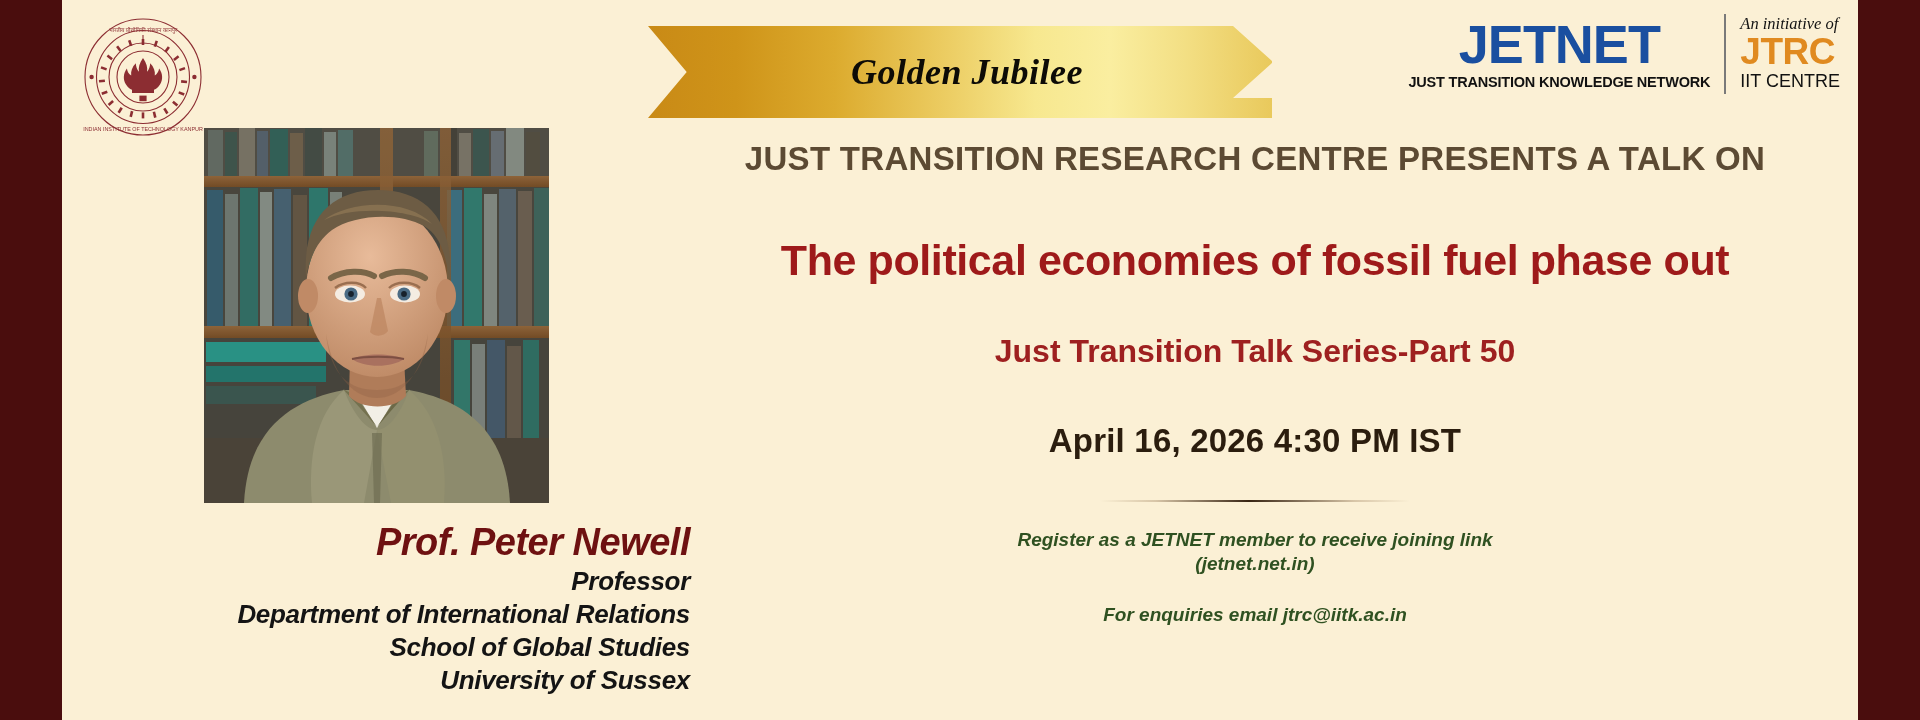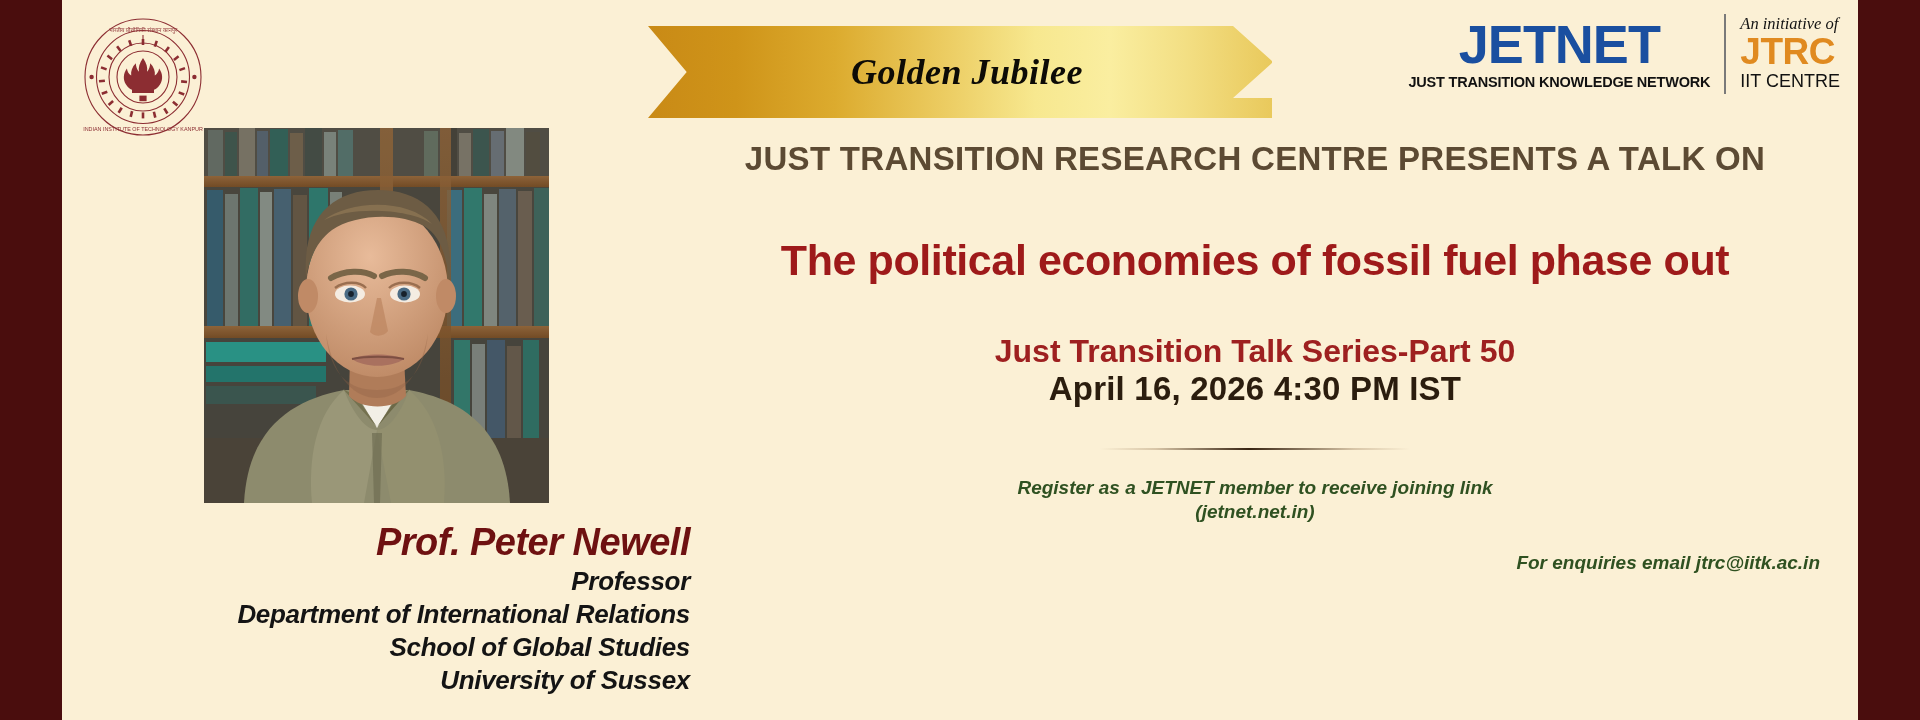--- a/index.html
+++ b/index.html
@@ -208,20 +208,21 @@
     font-weight: bold;
     font-size: 32px;
     color: #9e2020;
     margin-top: 48px;
   }
   #datetime-line {
     font-family: "Liberation Sans", sans-serif;
     font-weight: bold;
     font-size: 33px;
     color: #2b1d0e;
+    margin-top: 52px;
     letter-spacing: 0.2px;
   }
   #content-divider {
     width: 310px;
     height: 2px;
     margin: 40px auto 0 auto;
     background: linear-gradient(90deg,
        rgba(251,240,213,0) 0%,
        rgba(110,70,30,0.25) 18%,
        rgba(45,25,8,0.95) 48%,
@@ -230,21 +231,21 @@
   }
   .note-line {
     font-family: "Liberation Sans", sans-serif;
     font-style: italic;
     font-weight: bold;
     font-size: 19px;
     color: #2f5121;
     line-height: 1.28;
   }
   #note-register { margin-top: 26px; }
-  #note-enquiries { margin-top: 26px; text-align: right; }
+  #note-enquiries { margin-top: 26px; }
 </style>
 </head>
 <body>
 
 <div id="poster">
 
   <div class="side-bar left"></div>
   <div class="side-bar right"></div>
 
   <div id="iitk-logo">

